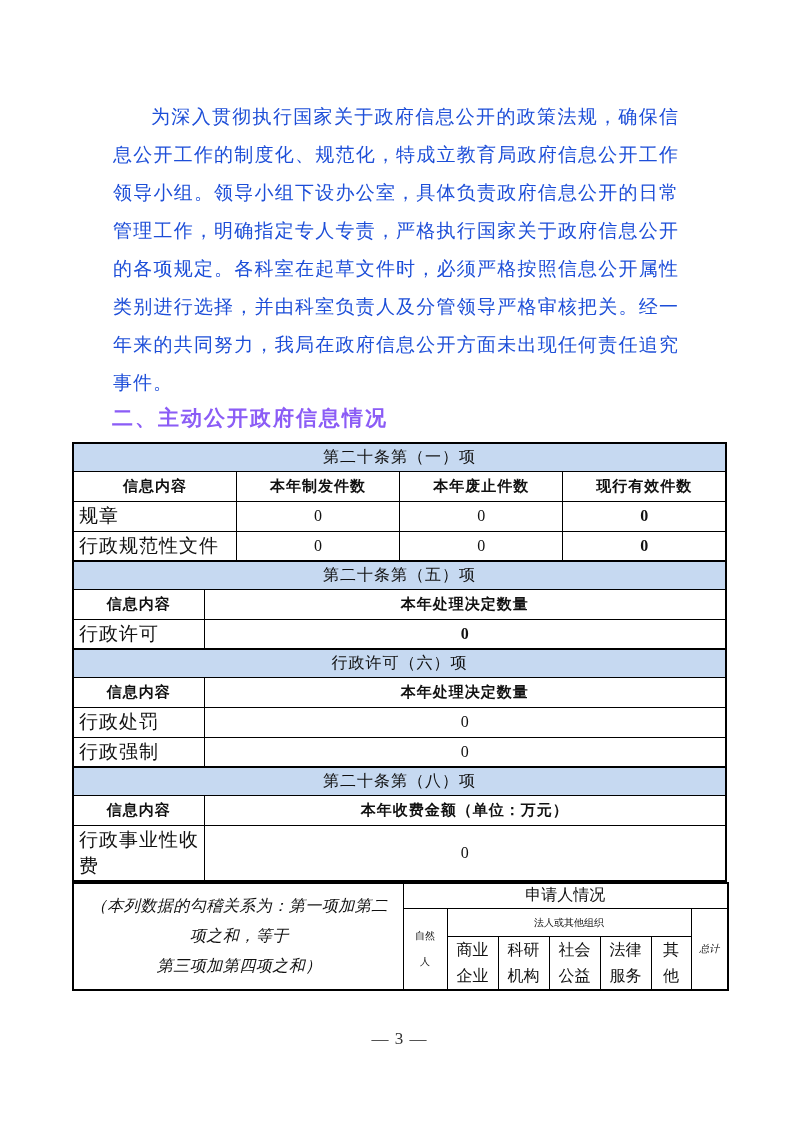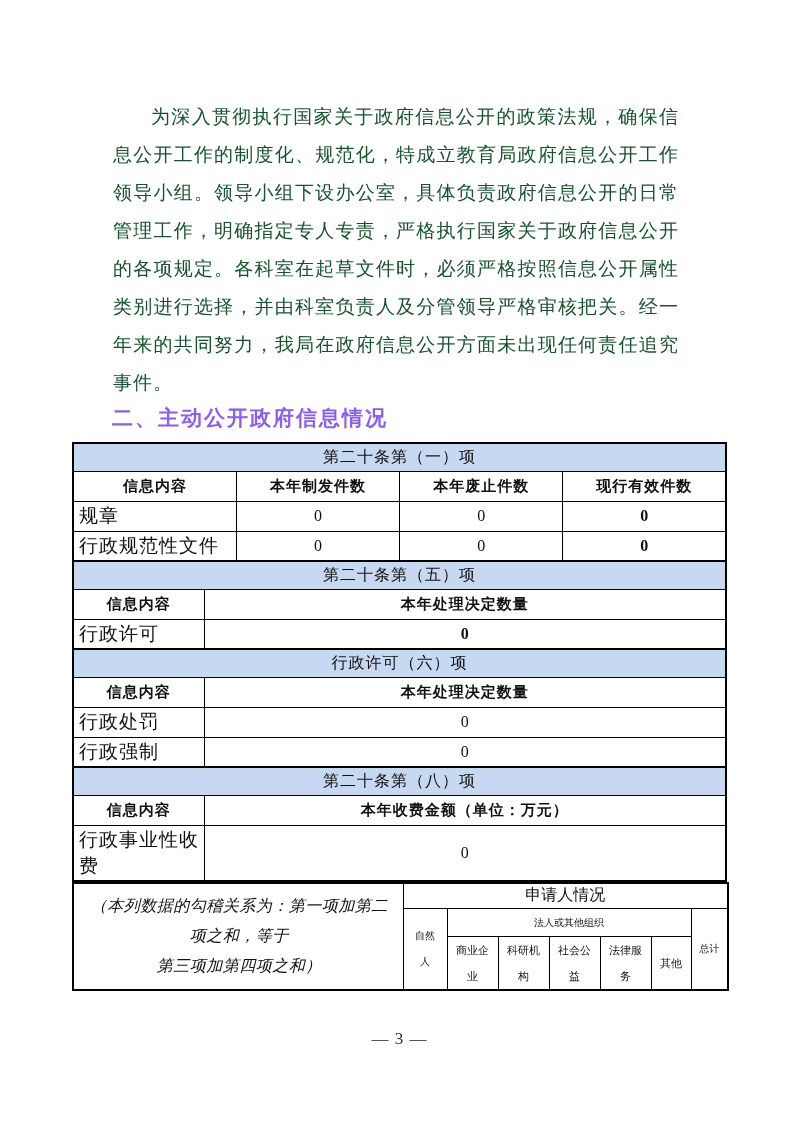--- a/index.html
+++ b/index.html
@@ -15,21 +15,21 @@
   
   .intro{
     margin:0 0 0 41px;
     width:566px;
     font-family:"Liberation Serif","DejaVu Serif",serif;
     font-size:19px;
     line-height:38px;
     letter-spacing:1px;
     text-align:justify;
     text-indent:2em;
-    color:#14532d;
+    color:#1d4ed8;
   }
   
   .sec-heading{
     margin:2px 0 10px 40px;
     font-family:"Liberation Sans","DejaVu Sans",sans-serif;
     font-weight:bold;
     font-size:21px;
     line-height:28px;
     letter-spacing:2px;
     color:#8b5cf6;
@@ -85,24 +85,24 @@
     vertical-align:middle;
     padding:4px 10px 4px 12px;
     font-family:"Liberation Serif","DejaVu Serif",serif;
     font-style:italic;
     font-size:13.5px;
     line-height:30px;
     letter-spacing:0.5px;
   }
   tr.app-r1 td{height:26px;font-size:16px;}
   tr.app-r2 td{height:28px;font-size:10px;}
-  tr.app-r3 td{height:53px;font-size:11px;}
+  tr.app-r3 td{height:53px;font-size:16px;}
   td.wrap2{word-break:break-all;line-height:26px;padding:0 6px;}
   td.nat{word-break:break-all;line-height:26px;padding:0 7px;}
-  td.tot{padding:0 4px;font-size:15px;}
+  td.tot{padding:0 4px;font-size:15px;font-style:italic;}
   
   .page-num{
     margin-top:38px;
     width:655px;
     text-align:center;
     font-family:"Liberation Serif","DejaVu Serif",serif;
     font-size:17px;
     letter-spacing:1px;
     color:#333333;
   }

